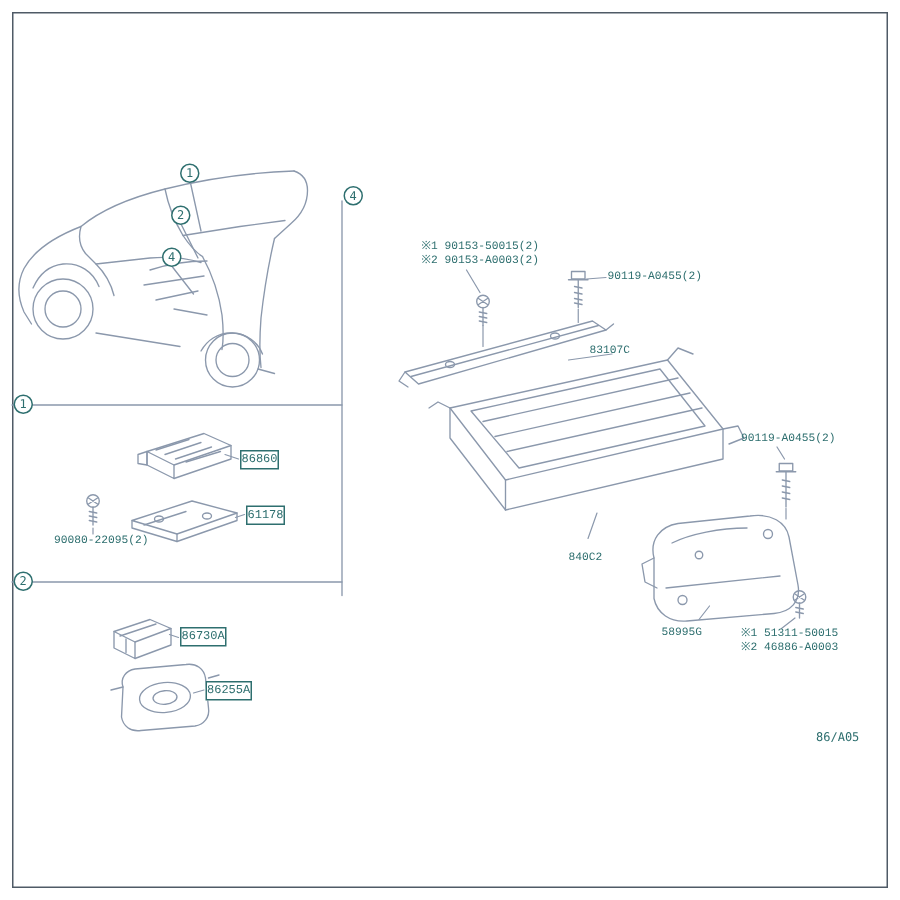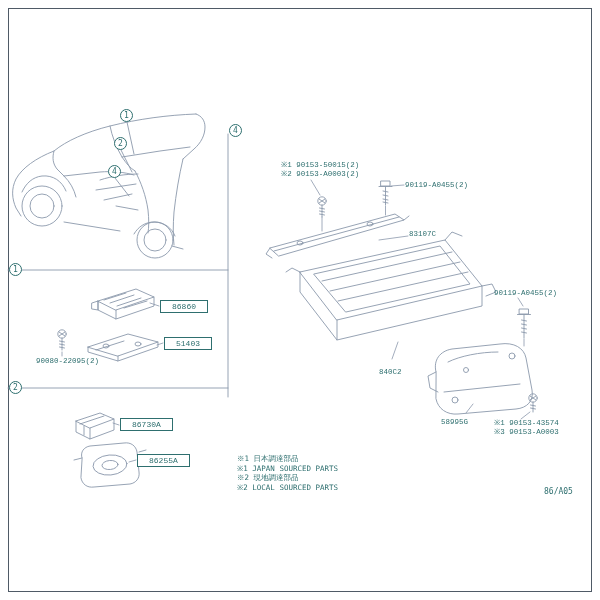--- a/index.html
+++ b/index.html
@@ -3,21 +3,21 @@
 <meta charset="utf-8">
 <title>Parts Diagram</title>
 <style>
   html,body{margin:0;padding:0;}
   body{width:600px;height:600px;background:#ffffff;position:relative;overflow:hidden;
        font-family:"DejaVu Sans Mono","Liberation Mono",monospace;}
   .page{position:absolute;left:0;top:0;width:600px;height:600px;}
   .frame{position:absolute;left:8px;top:8px;width:582px;height:582px;border:1px solid #4f5a66;}
   svg.art{position:absolute;left:0;top:0;}
   .lbl{position:absolute;color:#2e6f6f;font-size:7.5px;line-height:9px;white-space:nowrap;font-family:Liberation Mono, monospace;}
-  .boxed{border:1px solid #2e6f6f;padding:1px 11px;font-size:8px;line-height:9px;background:#fff;}
+  .boxed{border:1px solid #2e6f6f;padding:1px 0;font-size:8px;line-height:9px;background:#fff;}
   .marker{position:absolute;width:13px;height:13px;border:1px solid #2e6f6f;border-radius:50%;
           color:#2e6f6f;font-size:8px;line-height:11px;text-align:center;background:#fff;box-sizing:border-box;}
   .notes{position:absolute;left:237px;top:454px;color:#2e6f6f;font-size:7.5px;line-height:9.5px;white-space:nowrap;}
   .figcode{position:absolute;left:544px;top:487px;color:#2e6f6f;font-size:8px;}
 </style>
 </head>
 <body>
 
 <div class="page">
 
@@ -171,37 +171,31 @@
 
   <div class="marker" style="left:120px;top:109px">1</div>
   <div class="marker" style="left:114px;top:137px">2</div>
   <div class="marker" style="left:108px;top:165px">4</div>
 
   <div class="marker" style="left:9px;top:263px">1</div>
   <div class="marker" style="left:9px;top:381px">2</div>
   <div class="marker" style="left:229px;top:124px">4</div>
 
   <div class="lbl boxed" style="left:160px;top:300px">86860</div>
-  <div class="lbl boxed" style="left:164px;top:337px">51403</div>
+  <div class="lbl boxed" style="left:164px;top:337px">61178</div>
   <div class="lbl boxed" style="left:120px;top:418px">86730A</div>
   <div class="lbl boxed" style="left:137px;top:454px">86255A</div>
 
   <div class="lbl" style="left:36px;top:357px">90080-22095(2)</div>
   <div class="lbl" style="left:281px;top:161px">※1 90153-50015(2)</div>
   <div class="lbl" style="left:281px;top:170px">※2 90153-A0003(2)</div>
   <div class="lbl" style="left:405px;top:181px">90119-A0455(2)</div>
-  <div class="lbl" style="left:409px;top:230px">83107C</div>
+  <div class="lbl" style="left:393px;top:230px">83107C</div>
   <div class="lbl" style="left:379px;top:368px">840C2</div>
   <div class="lbl" style="left:441px;top:418px">58995G</div>
   <div class="lbl" style="left:494px;top:289px">90119-A0455(2)</div>
-  <div class="lbl" style="left:494px;top:419px">※1 90153-43574</div>
-  <div class="lbl" style="left:494px;top:428px">※3 90153-A0003</div>
-
-  <div class="notes">
-    <div>※1 日本調達部品</div>
-    <div>※1 JAPAN SOURCED PARTS</div>
-    <div>※2 現地調達部品</div>
-    <div>※2 LOCAL SOURCED PARTS</div>
-  </div>
+  <div class="lbl" style="left:494px;top:419px">※1 51311-50015</div>
+  <div class="lbl" style="left:494px;top:428px">※2 46886-A0003</div>
+
 
   <div class="figcode">86/A05</div>
 
 </div>
 
 </body></html>

